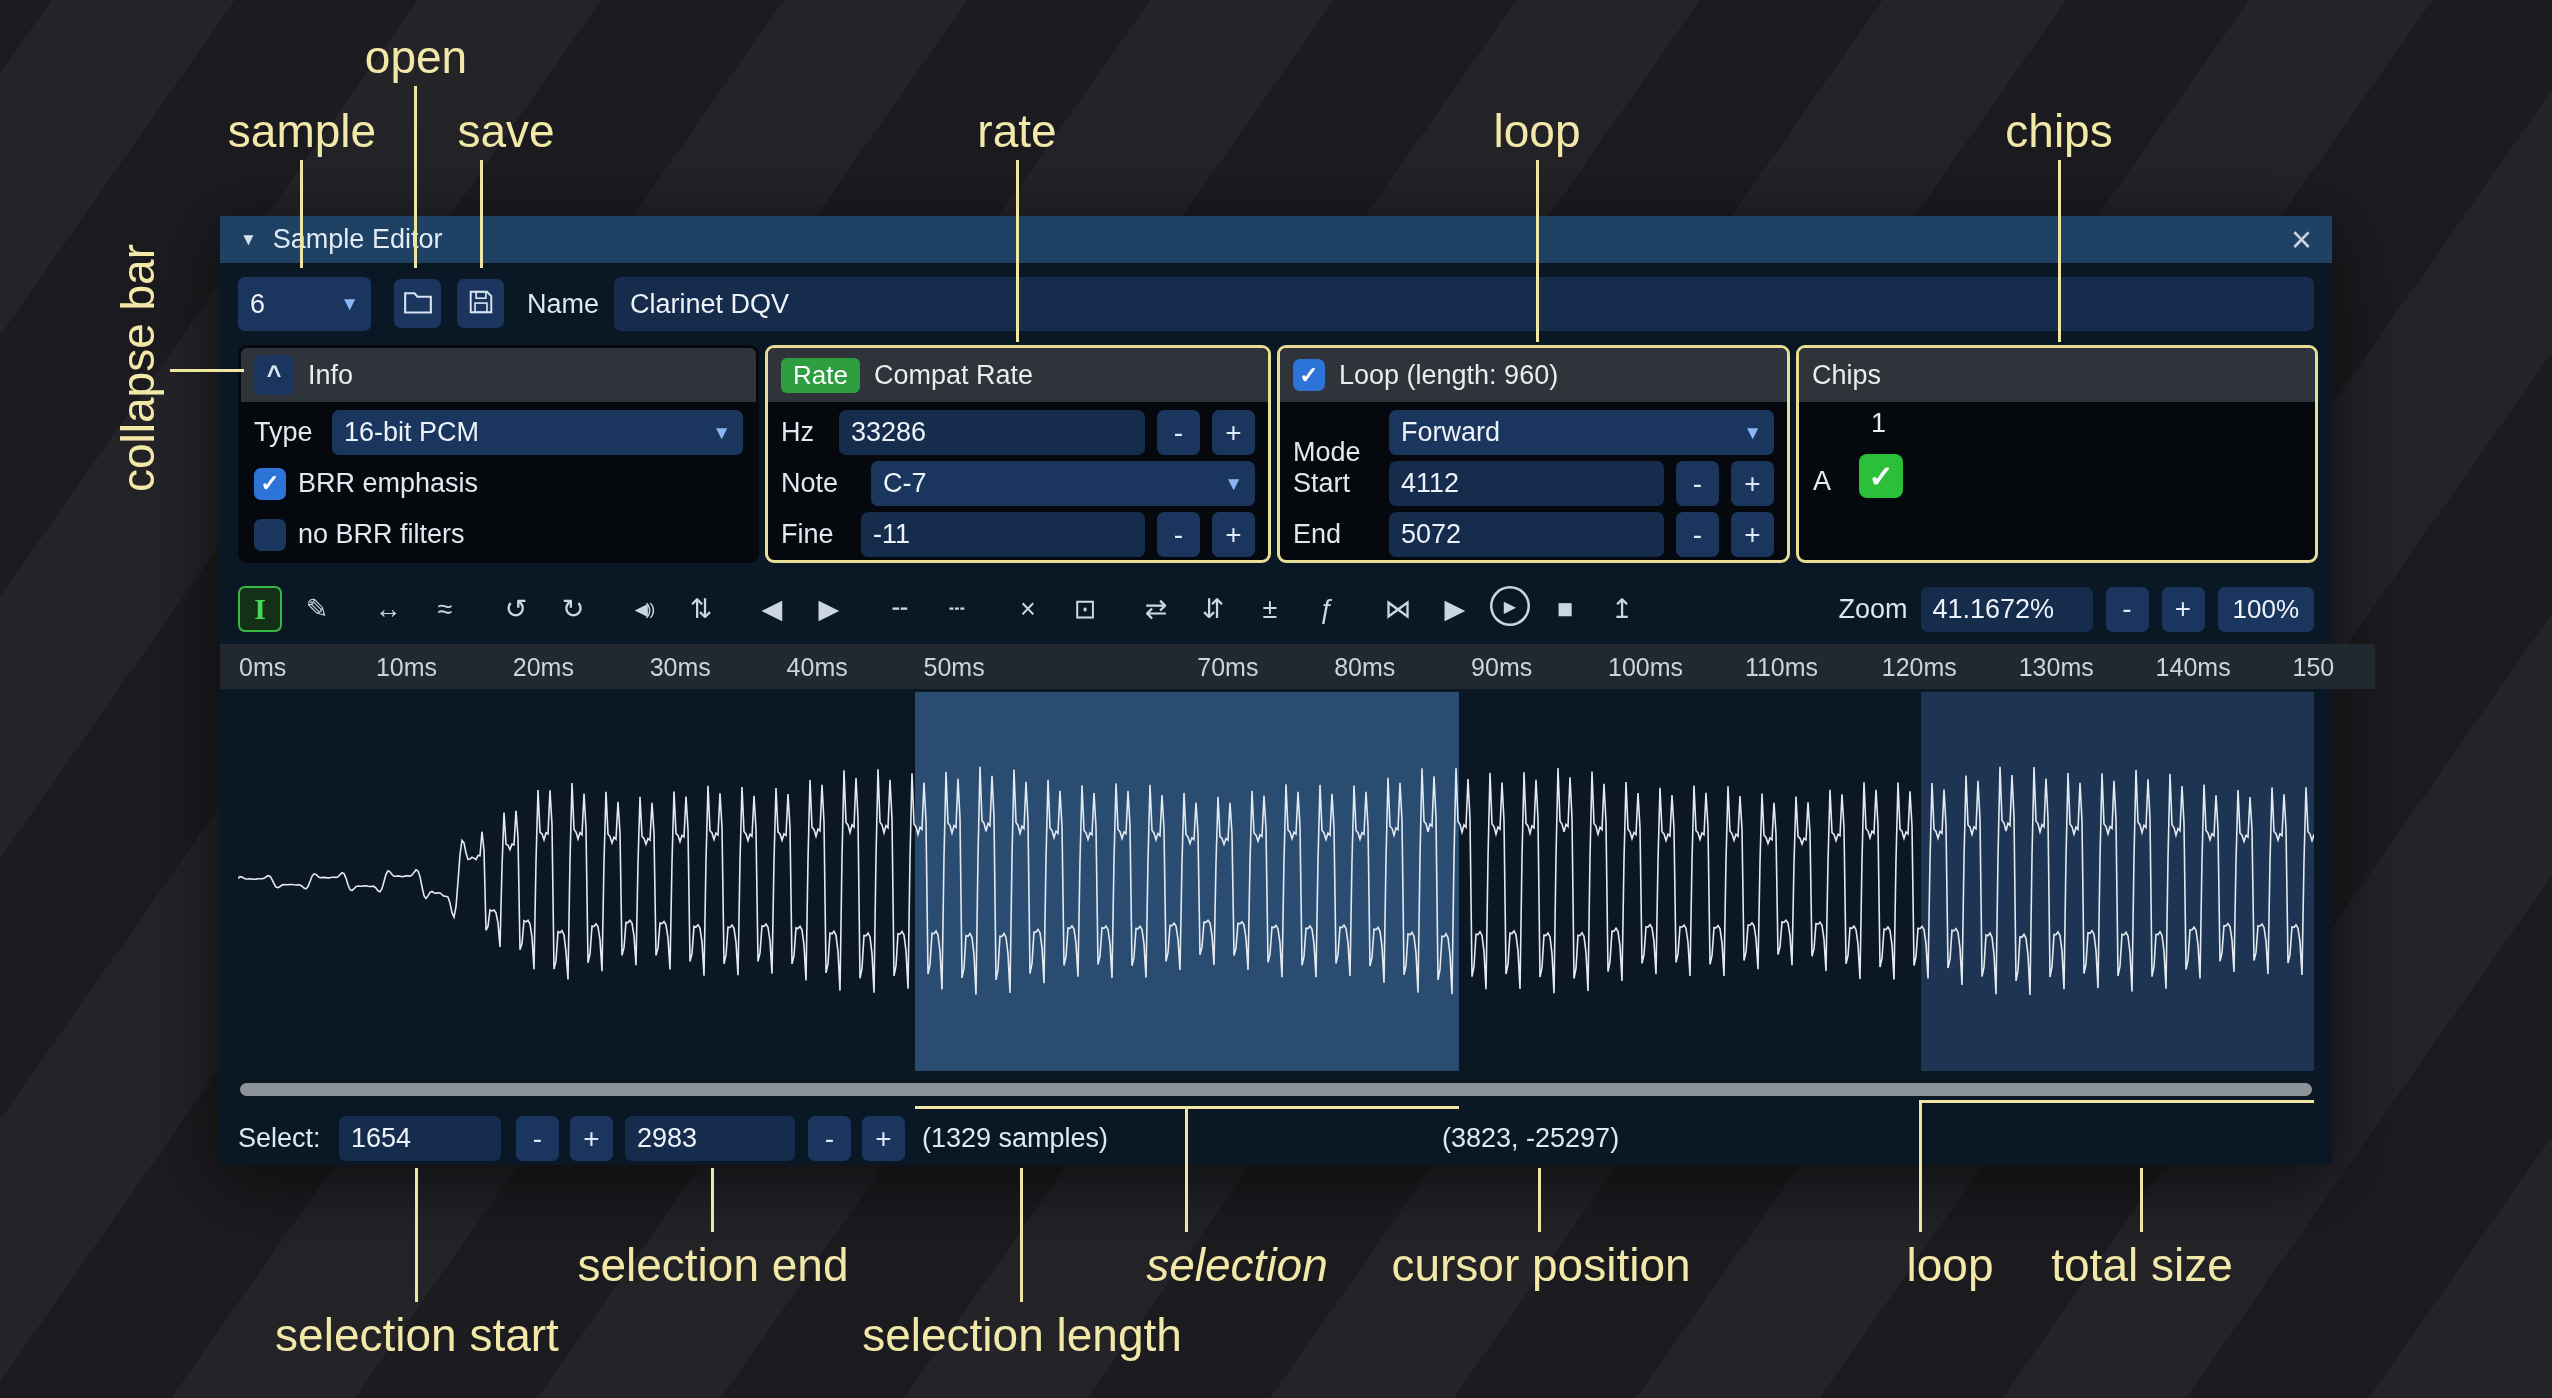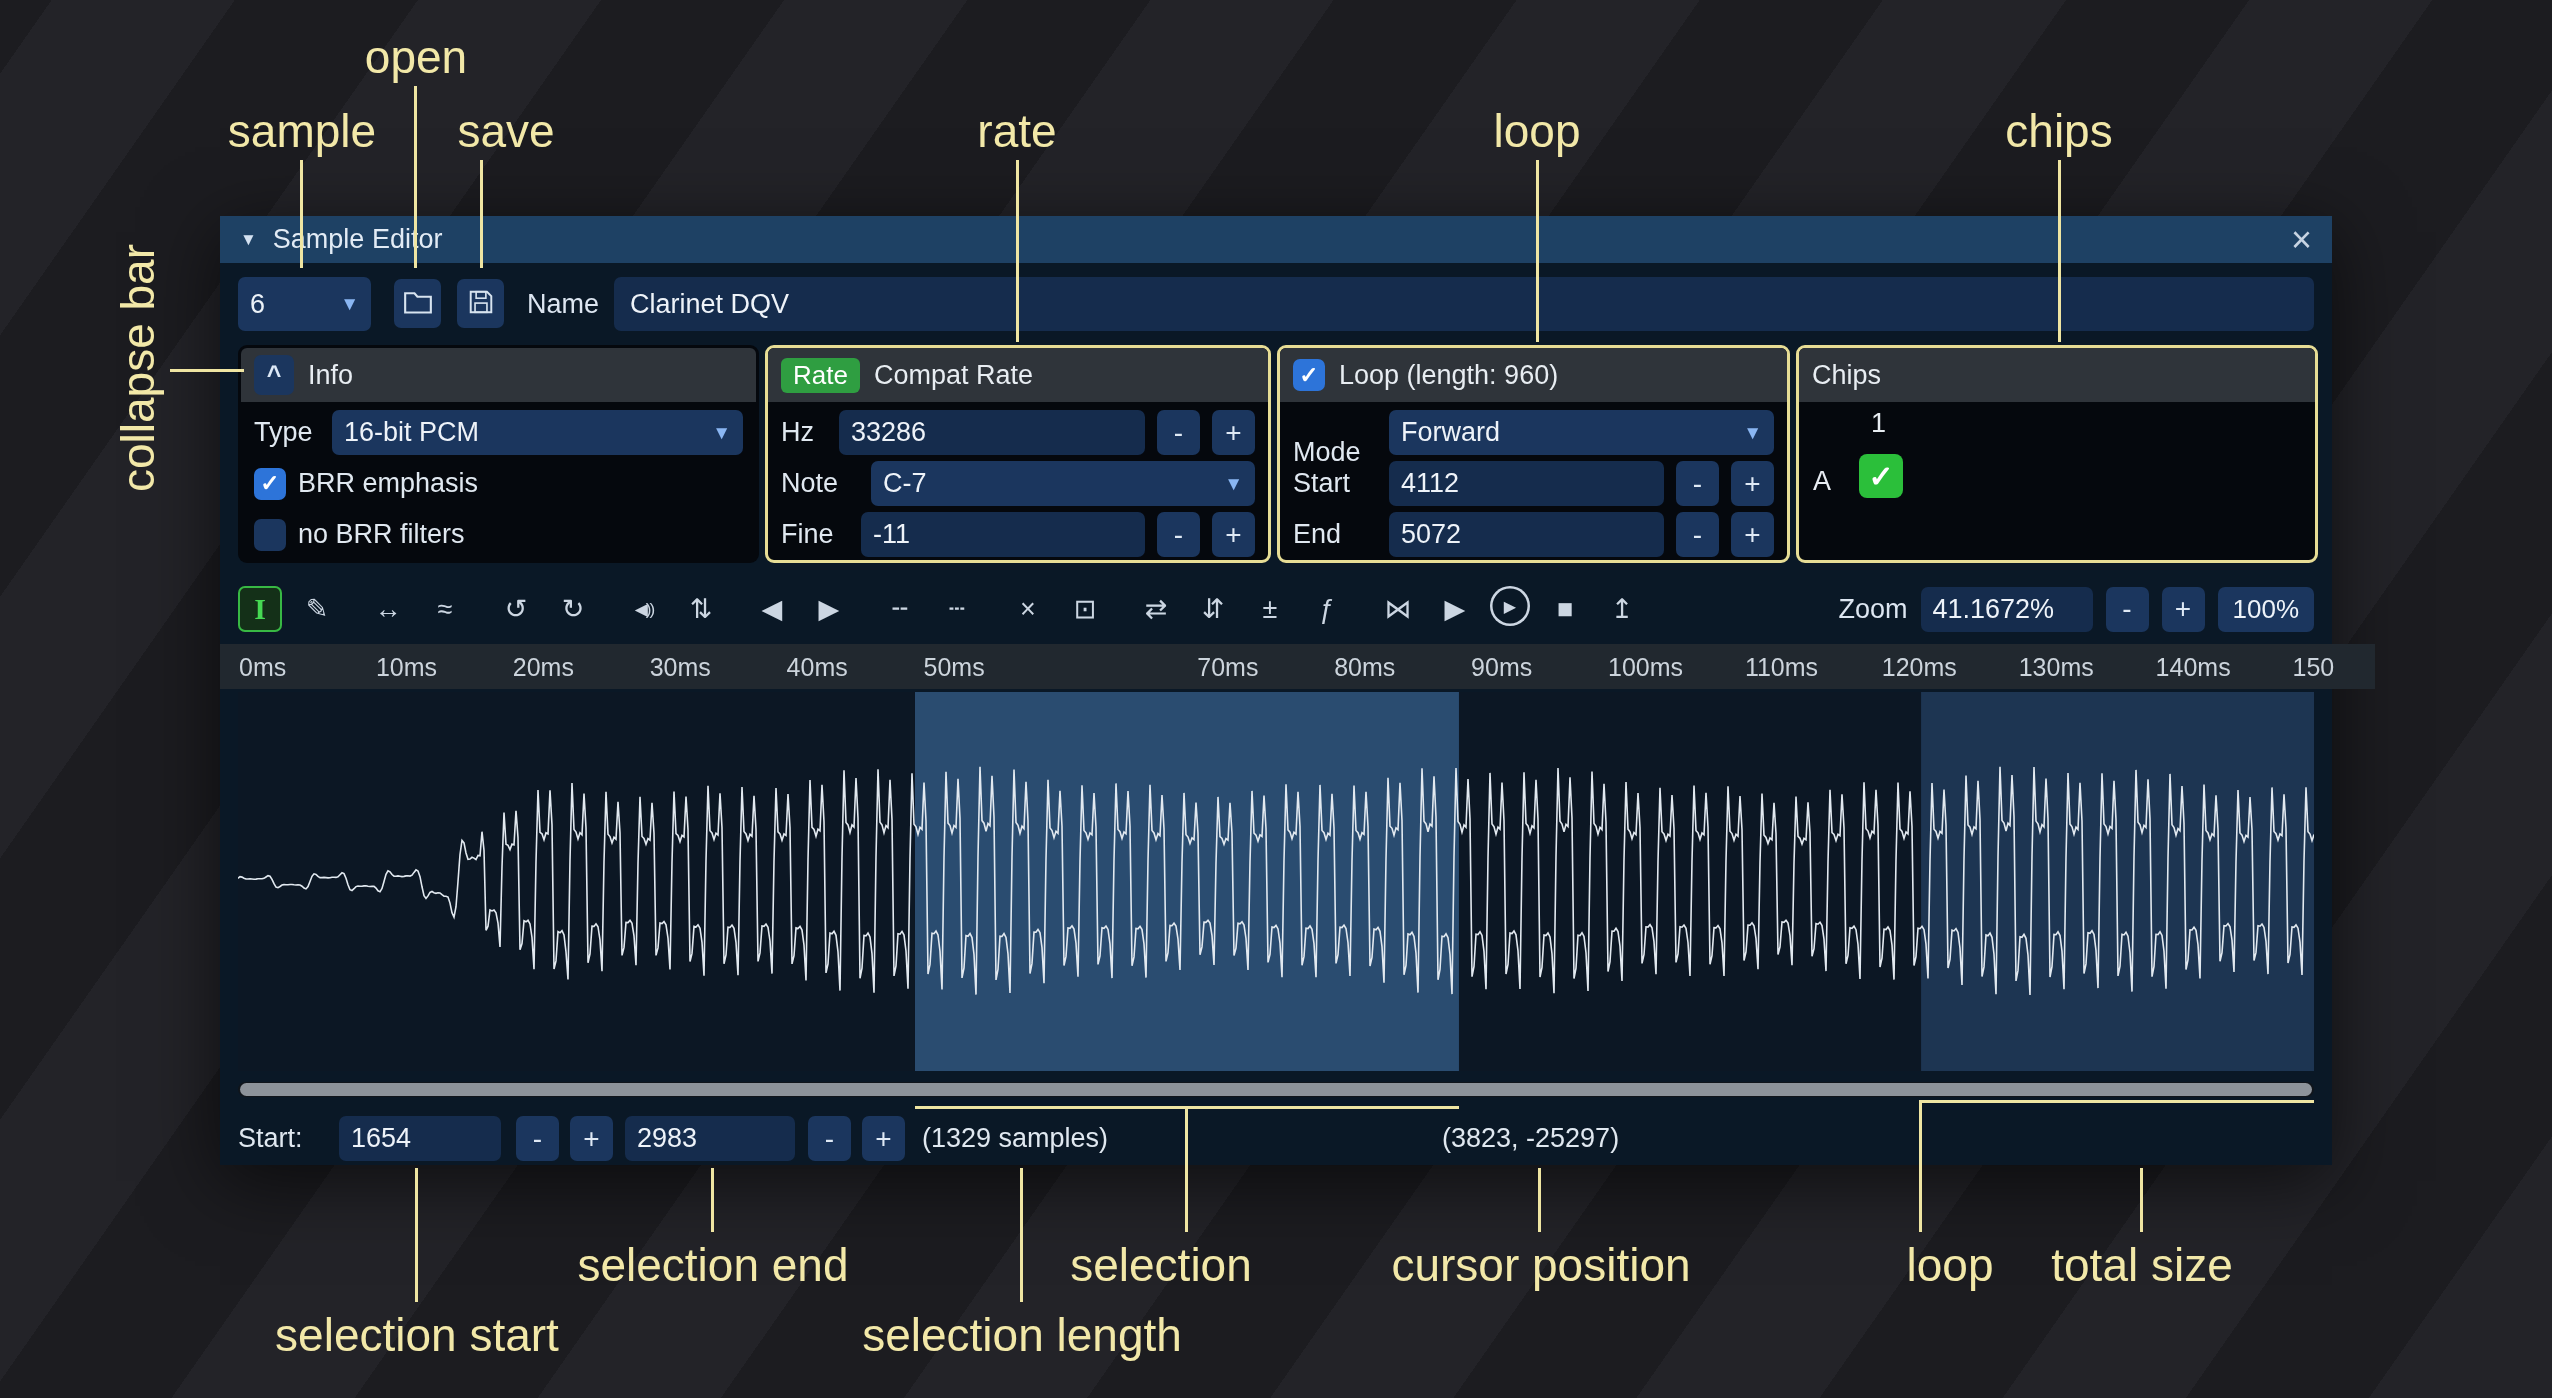--- a/index.html
+++ b/index.html
@@ -312,21 +312,21 @@
         <rect y="0" height="379" fill="#1d3552" x="1683.0662460567823" width="392.93375394321765"></rect>
         <polyline fill="none" stroke="#e2e9f0" stroke-width="1.6" points="0,186.3 2,184.7 4,185.1 6,186.3 8,187.0 10,187.0 12,186.9 14,187.0 16,187.2 18,187.1 20,186.8 22,186.7 24,186.8 26,186.3 28,185.0 30,183.7 32,184.2 34,187.3 36,191.7 38,195.1 40,195.7 42,194.5 44,193.0 46,192.6 48,192.8 50,192.8 52,192.5 54,192.5 56,192.8 58,193.0 60,192.9 62,193.0 64,194.2 66,196.1 68,196.9 70,194.6 72,189.5 74,184.3 76,181.8 78,182.4 80,184.4 82,185.6 84,185.6 86,185.4 88,185.6 90,185.9 92,185.7 94,185.3 96,185.3 98,185.4 100,184.8 102,182.7 104,180.8 106,181.6 108,186.2 110,192.8 112,197.7 114,198.6 116,196.7 118,194.6 120,194.0 122,194.2 124,194.3 126,193.9 128,193.7 130,194.2 132,194.5 134,194.3 136,194.4 138,196.1 140,198.8 142,199.8 144,196.5 146,189.5 148,182.4 150,178.9 152,179.8 154,182.5 156,184.2 158,184.2 160,183.9 162,184.2 164,184.6 166,184.4 168,183.9 170,183.8 172,184.1 174,183.2 176,180.4 178,177.9 180,179.0 182,184.7 184,194.8 186,203.6 188,206.5 190,203.9 192,200.4 194,199.5 196,200.7 198,201.3 200,200.8 202,201.0 204,202.7 206,204.2 208,204.2 210,205.1 212,211.1 214,220.8 216,225.2 218,214.7 220,189.5 222,162.5 224,148.4 226,150.9 228,161.0 230,167.3 232,167.1 234,165.3 236,166.1 238,167.5 240,163.5 242,163.8 244,139.7 246,158.3 248,238.3 250,234.2 252,218.0 254,218.9 256,218.0 258,220.8 260,231.0 262,255.0 264,174.7 266,120.6 268,152.3 270,153.3 272,157.6 274,152.1 276,152.9 278,118.9 280,145.6 282,257.7 284,251.6 286,228.8 288,229.8 290,228.3 292,231.9 294,245.5 296,277.3 298,169.7 300,98.0 302,140.3 304,141.8 306,147.8 308,140.7 310,141.9 312,98.2 314,132.9 316,277.1 318,268.9 320,239.6 322,240.7 324,238.6 326,243.0 328,259.9 330,287.5 332,167.8 334,91.0 336,137.5 338,140.0 340,147.0 342,140.7 344,142.8 346,101.6 348,136.0 350,270.7 352,261.8 354,234.2 356,234.4 358,231.8 360,234.7 362,247.9 364,279.2 366,169.7 368,99.8 370,142.2 372,144.6 374,150.9 376,145.3 378,147.2 380,109.8 382,141.0 384,263.4 386,255.4 388,230.4 390,230.6 392,228.4 394,231.3 396,243.8 398,273.3 400,170.9 402,104.7 404,144.5 406,146.5 408,152.3 410,146.6 412,148.1 414,110.9 416,141.3 418,263.4 420,255.9 422,231.0 424,231.6 426,229.6 428,232.8 430,246.1 432,277.4 434,169.9 436,99.6 438,141.6 440,143.5 442,149.6 444,143.3 446,144.9 448,104.6 450,137.4 452,269.5 454,261.4 456,234.4 458,235.0 460,232.8 462,236.2 464,250.3 466,283.7 468,168.5 470,93.8 472,138.7 474,140.9 476,147.5 478,141.1 480,143.0 482,101.4 484,135.7 486,271.7 488,263.0 490,235.2 492,235.5 494,233.1 496,236.3 498,250.3 500,283.2 502,168.7 504,95.0 506,139.5 508,141.9 510,148.5 512,142.3 514,144.2 516,103.8 518,137.2 520,269.4 522,260.9 524,233.9 526,234.3 528,232.0 530,235.3 532,249.0 534,281.6 536,169.0 538,96.0 540,139.8 542,141.9 544,148.3 546,141.9 548,143.5 550,102.1 552,135.8 554,271.9 556,263.6 558,235.9 560,236.6 562,234.4 564,238.1 566,253.1 568,288.4 570,167.4 572,88.1 574,135.4 576,137.5 578,144.3 580,137.1 582,138.8 584,92.8 586,130.0 588,280.9 590,271.8 592,241.0 594,241.7 596,239.3 598,243.3 600,259.8 602,298.6 604,165.2 606,78.3 608,130.4 610,132.9 612,140.5 614,132.9 616,135.0 618,86.0 620,126.2 622,286.3 624,276.2 626,243.5 628,243.9 630,241.1 632,245.0 634,261.6 636,300.7 638,164.8 640,77.3 642,130.2 644,132.9 646,140.8 648,133.5 650,135.7 652,87.9 654,127.6 656,283.9 658,273.8 660,241.8 662,242.2 664,239.4 666,243.1 668,259.0 670,296.7 672,165.7 674,81.3 676,132.2 678,134.8 680,142.4 682,135.2 684,137.3 686,90.6 688,129.0 690,282.0 692,272.4 694,241.2 696,241.7 698,239.1 700,243.0 702,259.2 704,297.4 706,165.5 708,79.7 710,131.1 712,133.6 714,141.1 716,133.5 718,135.5 720,86.9 722,126.6 724,285.9 726,276.0 728,243.5 730,244.2 732,241.5 734,245.6 736,262.5 738,302.6 740,164.3 742,74.7 744,128.6 746,131.2 748,139.2 750,131.5 752,133.7 754,83.9 756,125.0 758,287.9 760,277.5 762,244.2 764,244.5 766,241.6 768,245.4 770,261.9 772,301.0 774,164.8 776,77.6 778,130.4 780,133.3 782,141.3 784,134.2 786,136.6 788,89.8 790,128.9 792,281.5 794,271.4 796,240.2 798,240.3 800,237.4 802,240.7 804,255.7 806,291.2 808,167.0 810,87.7 812,135.9 814,138.5 816,145.7 818,139.3 820,141.4 822,98.9 824,134.3 826,273.5 828,264.4 830,236.0 832,236.3 834,233.8 836,237.1 838,251.2 840,284.8 842,168.3 844,93.2 846,138.5 848,140.8 850,147.4 852,141.0 854,142.8 856,101.0 858,135.3 860,272.4 862,263.8 864,235.8 866,236.3 868,234.0 870,237.4 872,251.9 874,286.1 876,168.0 878,91.4 880,137.5 882,139.7 884,146.5 886,139.9 888,141.8 890,99.1 892,134.3 894,273.8 896,264.9 898,236.4 900,236.8 902,234.3 904,237.6 906,251.9 908,285.6 910,168.2 912,92.8 914,138.5 916,140.9 918,147.7 920,141.6 922,143.6 924,103.0 926,136.9 928,269.4 930,260.6 932,233.5 934,233.7 936,231.2 938,234.1 940,247.1 942,278.0 944,169.9 946,100.9 948,142.8 950,145.1 952,151.4 954,145.8 956,147.6 958,110.5 960,141.4 962,262.7 964,254.9 966,230.1 968,230.4 970,228.2 972,231.1 974,243.5 976,273.0 978,170.9 980,104.9 982,144.6 984,146.5 986,152.3 988,146.6 990,148.1 992,110.8 994,141.2 996,263.6 998,256.1 1000,231.2 1002,231.8 1004,229.8 1006,233.1 1008,246.5 1010,278.0 1012,169.7 1014,98.9 1016,141.2 1018,143.1 1020,149.2 1022,142.9 1024,144.4 1026,103.6 1028,136.8 1030,270.4 1032,262.3 1034,235.0 1036,235.6 1038,233.4 1040,236.9 1042,251.2 1044,285.2 1046,168.2 1048,92.2 1050,137.9 1052,140.1 1054,146.8 1056,140.3 1058,142.1 1060,99.8 1062,134.6 1064,273.3 1066,264.4 1068,236.1 1070,236.5 1072,234.0 1074,237.3 1076,251.6 1078,285.3 1080,168.2 1082,92.9 1084,138.4 1086,140.7 1088,147.5 1090,141.2 1092,143.1 1094,101.7 1096,135.9 1098,271.4 1100,262.7 1102,235.1 1104,235.5 1106,233.1 1108,236.5 1110,250.6 1112,284.0 1114,168.5 1116,93.5 1118,138.5 1120,140.7 1122,147.2 1124,140.6 1126,142.3 1128,99.8 1130,134.4 1132,274.0 1134,265.5 1136,237.1 1138,237.8 1140,235.5 1142,239.3 1144,254.6 1146,290.8 1148,166.9 1150,85.7 1152,134.2 1154,136.3 1156,143.3 1158,135.9 1160,137.7 1162,90.7 1164,128.8 1166,282.8 1168,273.5 1170,242.0 1172,242.8 1174,240.3 1176,244.4 1178,261.1 1180,300.6 1182,164.7 1184,76.3 1186,129.3 1188,131.9 1190,139.7 1192,132.0 1194,134.1 1196,84.4 1198,125.2 1200,287.8 1202,277.5 1204,244.2 1206,244.7 1208,241.8 1210,245.7 1212,262.5 1214,302.1 1216,164.5 1218,76.0 1220,129.5 1222,132.3 1224,140.3 1226,132.9 1228,135.2 1230,87.0 1232,127.0 1234,284.7 1236,274.5 1238,242.2 1240,242.6 1242,239.7 1244,243.4 1246,259.4 1248,297.2 1250,165.6 1252,80.9 1254,132.0 1256,134.7 1258,142.2 1260,135.1 1262,137.2 1264,90.5 1266,129.0 1268,282.0 1270,272.3 1272,241.1 1274,241.6 1276,239.0 1278,242.8 1280,258.9 1282,297.0 1284,165.6 1286,80.2 1288,131.4 1290,133.9 1292,141.4 1294,133.9 1296,135.9 1298,87.7 1300,127.1 1302,285.1 1304,275.3 1306,243.0 1308,243.6 1310,241.0 1312,245.0 1314,261.7 1316,301.3 1318,164.6 1320,76.1 1322,129.3 1324,132.0 1326,139.9 1328,132.3 1330,134.5 1332,85.4 1334,125.9 1336,286.5 1338,276.1 1340,243.3 1342,243.7 1344,240.7 1346,244.4 1348,260.7 1350,299.0 1352,165.3 1354,79.6 1356,131.5 1358,134.4 1360,142.2 1362,135.3 1364,137.6 1366,91.8 1368,130.2 1370,279.6 1372,269.6 1374,239.1 1376,239.2 1378,236.3 1380,239.6 1382,254.2 1384,288.9 1386,167.6 1388,90.1 1390,137.1 1392,139.8 1394,146.8 1396,140.5 1398,142.6 1400,101.1 1402,135.7 1404,271.4 1406,262.5 1408,234.8 1410,235.1 1412,232.7 1414,235.8 1416,249.6 1418,282.3 1420,168.9 1422,95.7 1424,139.8 1426,142.0 1428,148.5 1430,142.2 1432,144.0 1434,103.1 1436,136.6 1438,270.4 1440,262.0 1442,234.7 1444,235.2 1446,233.0 1448,236.3 1450,250.5 1452,283.9 1454,168.5 1456,93.6 1458,138.6 1460,140.8 1462,147.4 1464,140.9 1466,142.8 1468,100.9 1470,135.3 1472,272.3 1474,263.6 1476,235.6 1478,235.9 1480,233.5 1482,236.8 1484,250.8 1486,284.0 1488,168.5 1490,94.3 1492,139.2 1494,141.6 1496,148.3 1498,142.2 1500,144.2 1502,104.1 1504,137.6 1506,268.5 1508,259.8 1510,233.1 1512,233.2 1514,230.8 1516,233.7 1518,246.6 1520,277.3 1522,170.1 1524,101.5 1526,143.1 1528,145.4 1530,151.6 1532,146.0 1534,147.8 1536,110.8 1538,141.5 1540,262.6 1542,254.8 1544,230.0 1546,230.4 1548,228.2 1550,231.1 1552,243.6 1554,273.2 1556,170.9 1558,104.6 1560,144.4 1562,146.3 1564,152.1 1566,146.3 1568,147.8 1570,110.2 1572,140.8 1574,264.2 1576,256.7 1578,231.6 1580,232.2 1582,230.2 1584,233.6 1586,247.1 1588,279.1 1590,169.5 1592,97.7 1594,140.6 1596,142.5 1598,148.7 1600,142.2 1602,143.7 1604,102.3 1606,135.9 1608,271.8 1610,263.5 1612,235.8 1614,236.4 1616,234.2 1618,237.7 1620,252.4 1622,287.0 1624,167.8 1626,90.3 1628,136.8 1630,139.1 1632,145.9 1634,139.2 1636,141.1 1638,97.8 1640,133.4 1642,275.1 1644,266.1 1646,237.2 1648,237.6 1650,235.0 1652,238.5 1654,253.1 1656,287.6 1658,167.7 1660,90.5 1662,137.1 1664,139.5 1666,146.4 1668,139.9 1670,141.9 1672,99.4 1674,134.5 1676,273.5 1678,264.6 1680,236.3 1682,236.7 1684,234.3 1686,237.7 1688,252.2 1690,286.4 1692,167.9 1694,91.1 1696,137.2 1698,139.4 1700,146.2 1702,139.4 1704,141.2 1706,97.6 1708,133.1 1710,276.1 1712,267.3 1714,238.2 1716,238.9 1718,236.6 1720,240.4 1722,256.1 1724,293.0 1726,166.4 1728,83.5 1730,133.0 1732,135.2 1734,142.4 1736,134.9 1738,136.7 1740,88.9 1742,127.7 1744,284.5 1746,274.9 1748,242.9 1750,243.7 1752,241.1 1754,245.3 1756,262.2 1758,302.3 1760,164.4 1762,74.7 1764,128.5 1766,131.1 1768,139.0 1770,131.2 1772,133.4 1774,83.1 1776,124.5 1778,288.9 1780,278.4 1782,244.8 1784,245.3 1786,242.3 1788,246.3 1790,263.1 1792,303.0 1794,164.3 1796,75.1 1798,129.1 1800,131.9 1802,140.0 1804,132.6 1806,134.9 1808,86.5 1810,126.7 1812,285.0 1814,274.7 1816,242.4 1818,242.7 1820,239.8 1822,243.5 1824,259.4 1826,297.2 1828,165.6 1830,81.0 1832,132.1 1834,134.8 1836,142.3 1838,135.2 1840,137.4 1842,90.8 1844,129.2 1846,281.5 1848,271.9 1850,240.8 1852,241.3 1854,238.7 1856,242.4 1858,258.4 1860,296.1 1862,165.8 1864,81.2 1866,132.0 1868,134.5 1870,141.9 1872,134.5 1874,136.5 1876,88.9 1878,127.9 1880,283.9 1882,274.2 1884,242.3 1886,242.9 1888,240.2 1890,244.2 1892,260.7 1894,299.6 1896,165.0 1898,77.9 1900,130.3 1902,132.9 1904,140.7 1906,133.3 1908,135.5 1910,87.2 1912,127.1 1914,284.7 1916,274.5 1918,242.3 1920,242.6 1922,239.7 1924,243.4 1926,259.2 1928,296.8 1930,165.8 1932,81.9 1934,132.7 1936,135.6 1938,143.2 1940,136.5 1942,138.8 1944,94.0 1946,131.5 1948,277.5 1950,267.8 1952,237.9 1954,238.0 1956,235.2 1958,238.4 1960,252.6 1962,286.4 1964,168.1 1966,92.6 1968,138.5 1970,141.0 1972,147.9 1974,141.8 1976,143.8 1978,103.4 1980,137.1 1982,269.3 1984,260.7 1986,233.7 1988,234.0 1990,231.6 1992,234.7 1994,248.1 1996,280.0 1998,169.4 2000,98.0 2002,141.0 2004,143.1 2006,149.5 2008,143.3 2010,145.0 2012,105.1 2014,137.8 2016,268.6 2018,260.4 2020,233.7 2022,234.2 2024,232.0 2026,235.4 2028,249.3 2030,282.1 2032,168.9 2034,95.4 2036,139.5 2038,141.7 2040,148.1 2042,141.8 2044,143.5 2046,102.3 2048,136.2 2050,271.0 2052,262.5 2054,234.9 2056,235.3 2058,232.9 2060,236.2 2062,250.1 2064,282.9 2066,168.8 2068,95.3 2070,139.7 2072,142.1 2074,148.7 2076,142.6"></polyline>
       </svg>
     </div>
 
     <div class="scrollbar">
       <div class="thumb"></div>
     </div>
 
     <div class="status">
-      <span class="st" style="left:18px;">Start:</span>
+      <span class="st" style="left:18px;">Select:</span>
       <div class="inp abs" style="left:119px;width:162px;">
         <span>1654</span>
       </div>
       <div class="sq abs" style="left:296px;">-</div>
       <div class="sq abs" style="left:350px;">+</div>
       <div class="inp abs" style="left:405px;width:170px;">
         <span>2983</span>
       </div>
       <div class="sq abs" style="left:588px;">-</div>
       <div class="sq abs" style="left:642px;">+</div>
@@ -357,18 +357,18 @@
   <div class="aline" style="left:711px;top:1168px;width:3px;height:64px;"></div>
   <div class="aline" style="left:1020px;top:1168px;width:3px;height:134px;"></div>
   <div class="aline" style="left:1538px;top:1168px;width:3px;height:64px;"></div>
   <div class="aline" style="left:1919px;top:1100px;width:395px;height:3px;"></div>
   <div class="aline" style="left:1919px;top:1100px;width:3px;height:132px;"></div>
   <div class="aline" style="left:2140px;top:1168px;width:3px;height:64px;"></div>
 
   <div class="ann" style="left:713px;top:1238px;">selection end</div>
   <div class="ann" style="left:417px;top:1308px;">selection start</div>
   <div class="ann" style="left:1022px;top:1308px;">selection length</div>
-  <div class="ann" style="left:1161px;top:1238px;">selection</div>
+  <div class="ann" style="left:1237px;top:1238px;font-style:italic;">selection</div>
   <div class="ann" style="left:1541px;top:1238px;">cursor position</div>
   <div class="ann" style="left:1950px;top:1238px;">loop</div>
   <div class="ann" style="left:2142px;top:1238px;">total size</div>
 
 </div>
 
 </body></html>

